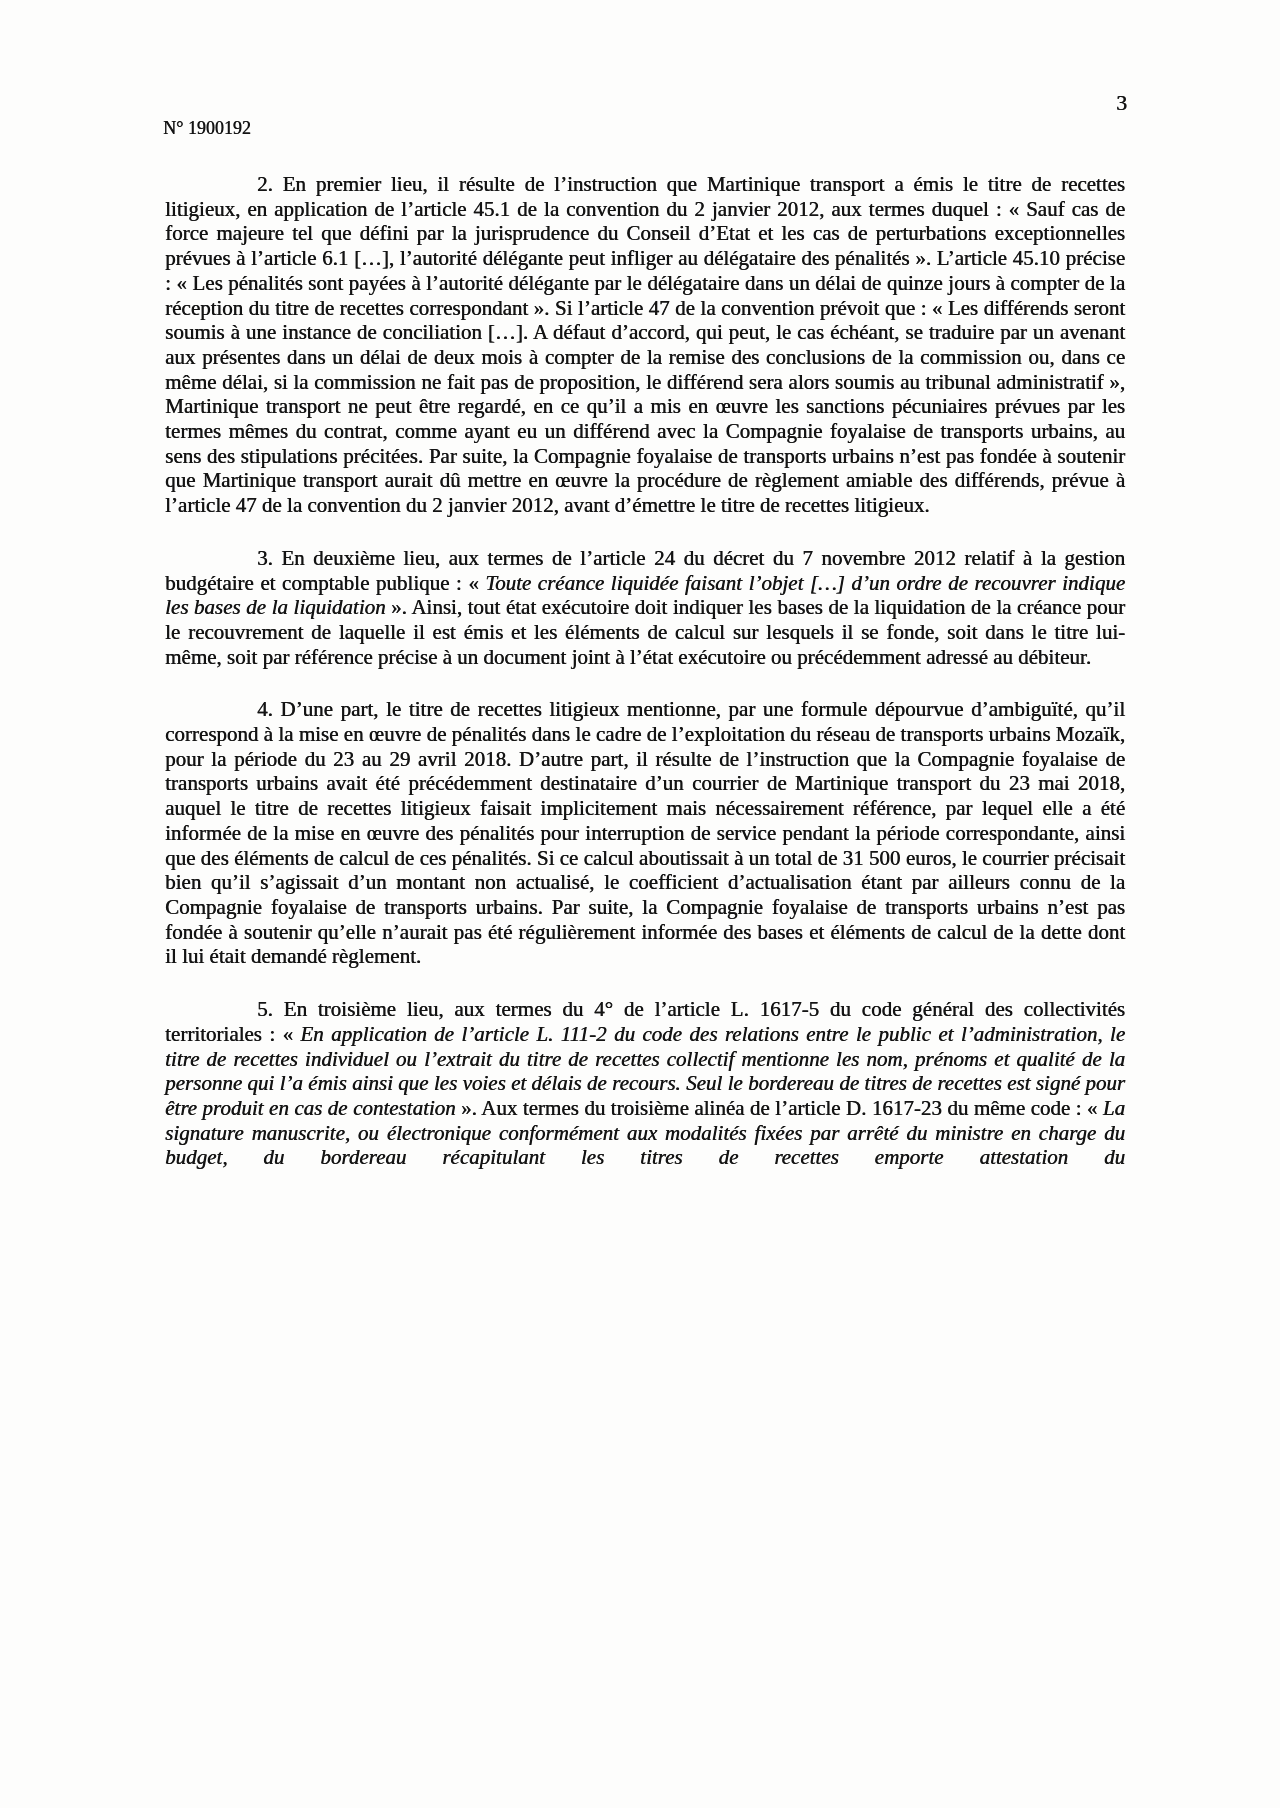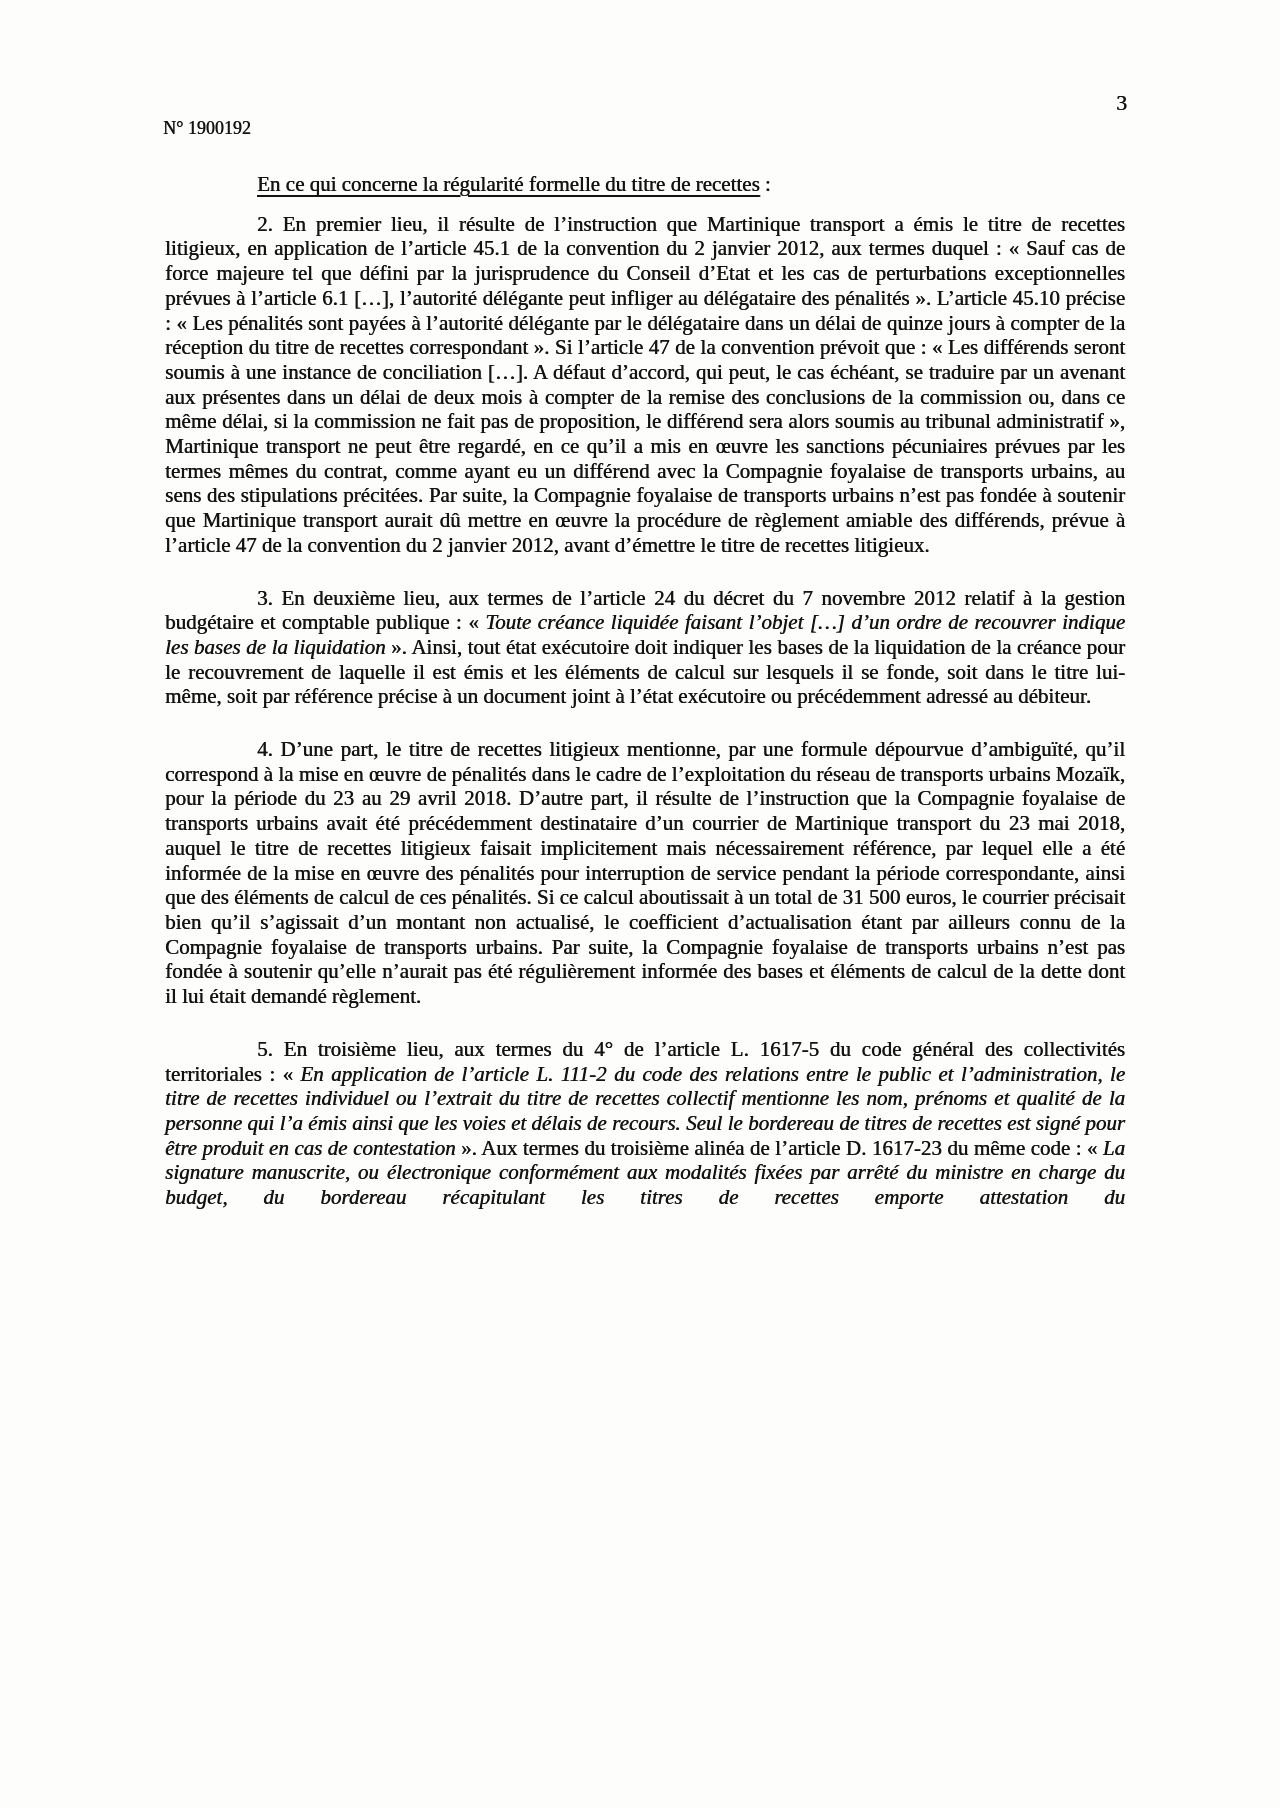--- a/index.html
+++ b/index.html
@@ -70,21 +70,20 @@
 
 <div class="page">
 
   <div class="case-number scan-text">N° 1900192</div>
 
   <div class="page-number scan-text">3</div>
 
   <div class="content scan-text">
 
 
-    <p class="heading second"><span class="u">En ce qui concerne la régularité formelle du titre de recettes</span><span> :</span></p>
 
     <p class="para"><span>2. En premier lieu, il résulte de l’instruction que Martinique transport a émis le titre de recettes litigieux, en application de l’article 45.1 de la convention du 2 janvier 2012, aux termes duquel : « Sauf cas de force majeure tel que défini par la jurisprudence du Conseil d’Etat et les cas de perturbations exceptionnelles prévues à l’article 6.1 […], l’autorité délégante peut infliger au délégataire des pénalités ». L’article 45.10 précise : « Les pénalités sont payées à l’autorité délégante par le délégataire dans un délai de quinze jours à compter de la réception du titre de recettes correspondant ». Si l’article 47 de la convention prévoit que : « Les différends seront soumis à une instance de conciliation […]. A défaut d’accord, qui peut, le cas échéant, se traduire par un avenant aux présentes dans un délai de deux mois à compter de la remise des conclusions de la commission ou, dans ce même délai, si la commission ne fait pas de proposition, le différend sera alors soumis au tribunal administratif », Martinique transport ne peut être regardé, en ce qu’il a mis en œuvre les sanctions pécuniaires prévues par les termes mêmes du contrat, comme ayant eu un différend avec la Compagnie foyalaise de transports urbains, au sens des stipulations précitées. Par suite, la Compagnie foyalaise de transports urbains n’est pas fondée à soutenir que Martinique transport aurait dû mettre en œuvre la procédure de règlement amiable des différends, prévue à l’article 47 de la convention du 2 janvier 2012, avant d’émettre le titre de recettes litigieux.</span></p>
 
     <p class="para"><span>3. En deuxième lieu, aux termes de l’article 24 du décret du 7 novembre 2012 relatif à la gestion budgétaire et comptable publique : « </span><span class="i">Toute créance liquidée faisant l’objet […] d’un ordre de recouvrer indique les bases de la liquidation</span><span> ». Ainsi, tout état exécutoire doit indiquer les bases de la liquidation de la créance pour le recouvrement de laquelle il est émis et les éléments de calcul sur lesquels il se fonde, soit dans le titre lui-même, soit par référence précise à un document joint à l’état exécutoire ou précédemment adressé au débiteur.</span></p>
 
     <p class="para"><span>4. D’une part, le titre de recettes litigieux mentionne, par une formule dépourvue d’ambiguïté, qu’il correspond à la mise en œuvre de pénalités dans le cadre de l’exploitation du réseau de transports urbains Mozaïk, pour la période du 23 au 29 avril 2018. D’autre part, il résulte de l’instruction que la Compagnie foyalaise de transports urbains avait été précédemment destinataire d’un courrier de Martinique transport du 23 mai 2018, auquel le titre de recettes litigieux faisait implicitement mais nécessairement référence, par lequel elle a été informée de la mise en œuvre des pénalités pour interruption de service pendant la période correspondante, ainsi que des éléments de calcul de ces pénalités. Si ce calcul aboutissait à un total de 31 500 euros, le courrier précisait bien qu’il s’agissait d’un montant non actualisé, le coefficient d’actualisation étant par ailleurs connu de la Compagnie foyalaise de transports urbains. Par suite, la Compagnie foyalaise de transports urbains n’est pas fondée à soutenir qu’elle n’aurait pas été régulièrement informée des bases et éléments de calcul de la dette dont il lui était demandé règlement.</span></p>
 
     <p class="para"><span>5. En troisième lieu, aux termes du 4° de l’article L. 1617-5 du code général des collectivités territoriales : « </span><span class="i">En application de l’article L. 111-2 du code des relations entre le public et l’administration, le titre de recettes individuel ou l’extrait du titre de recettes collectif mentionne les nom, prénoms et qualité de la personne qui l’a émis ainsi que les voies et délais de recours. Seul le bordereau de titres de recettes est signé pour être produit en cas de contestation</span><span> ». Aux termes du troisième alinéa de l’article D. 1617-23 du même code : « </span><span class="i">La signature manuscrite, ou électronique conformément aux modalités fixées par arrêté du ministre en charge du budget, du bordereau récapitulant les titres de recettes emporte attestation du</span></p>
 
   </div>

